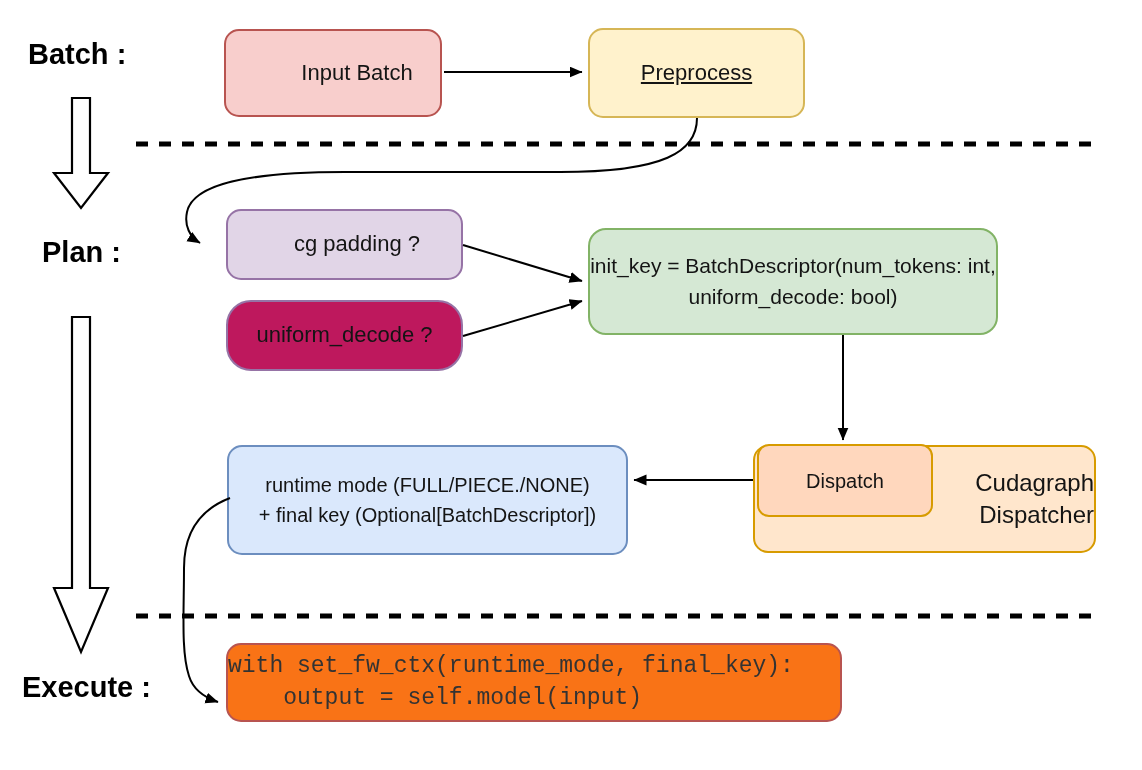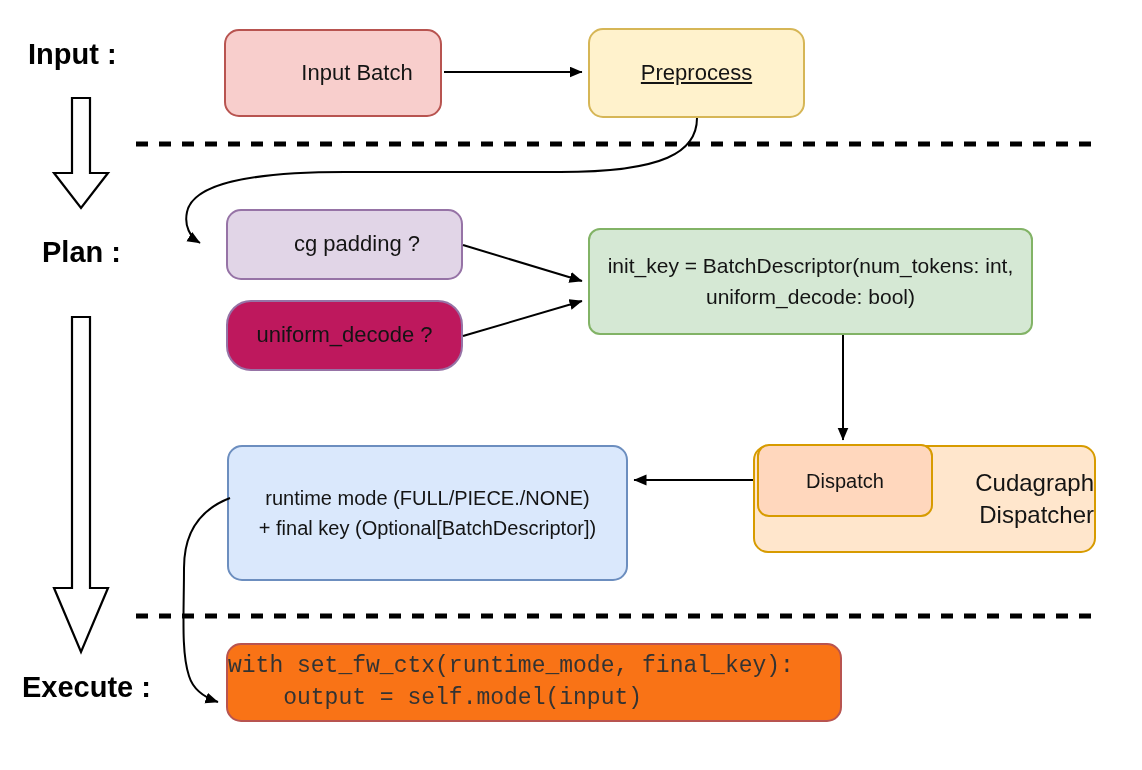--- a/index.html
+++ b/index.html
@@ -56,37 +56,37 @@
   }
   .node-cg-padding {
     left: 226px; top: 209px; width: 237px; height: 71px;
     background: #e1d5e7; border-color: #9673a6; padding-left: 25px;
   }
   .node-uniform-decode {
     left: 226px; top: 300px; width: 237px; height: 71px;
     background: #be185d; border-color: #9673a6; border-radius: 25px;
   }
   .node-init-key {
-    left: 588px; top: 228px; width: 445px; height: 107px;
+    left: 588px; top: 228px; width: 410px; height: 107px;
     background: #d5e8d4; border-color: #82b366;
-    font-size: 21px; border-radius: 12px; line-height: 1.45;
+    font-size: 21px; border-radius: 18px; line-height: 1.45;
   }
   .node-cudagraph {
     left: 753px; top: 445px; width: 343px; height: 108px;
     background: #ffe6cc; border-color: #d79b00;
     font-size: 24px; align-items: flex-end; 
     line-height: 1.35; z-index: 2;
   }
   .node-dispatch {
     left: 757px; top: 444px; width: 176px; height: 73px;
     background: #ffd7bd; border-color: #d79b00;
     font-size: 20px; border-radius: 12px; z-index: 3;
   }
   .node-runtime {
-    left: 227px; top: 445px; width: 401px; height: 136px;
+    left: 227px; top: 445px; width: 401px; height: 110px;
     background: #dae8fc; border-color: #6c8ebf;
     font-size: 20px; line-height: 1.5;
   }
   .node-code {
     left: 226px; top: 643px; width: 616px; height: 79px;
     background: #f97316; border-color: #b85450;
     font-family: "Liberation Mono", monospace;
     font-size: 23px; color: #333333;
     align-items: flex-start; padding-left: 0;
     line-height: 1.35;
@@ -118,21 +118,21 @@
     <line x1="463" y1="245" x2="582" y2="281" stroke="#000" stroke-width="2" marker-end="url(#arrow)"></line>
     <line x1="463" y1="336" x2="582" y2="301" stroke="#000" stroke-width="2" marker-end="url(#arrow)"></line>
 
     <line x1="843" y1="335" x2="843" y2="440" stroke="#000" stroke-width="2" marker-end="url(#arrow)"></line>
 
     <line x1="753" y1="480" x2="634" y2="480" stroke="#000" stroke-width="2" marker-end="url(#arrow)"></line>
 
     <path d="M 230 498 C 196 511 184 537 184 568 C 184 612 181 652 189 676 C 193 689 203 697 218 702" fill="none" stroke="#000" stroke-width="2" marker-end="url(#arrow)"></path>
   </svg>
 
-  <div class="stage-label stage-input">Input :</div>
+  <div class="stage-label stage-input">Batch :</div>
   <div class="stage-label stage-plan">Plan :</div>
   <div class="stage-label stage-execute">Execute :</div>
 
   <div class="node node-input-batch">
     <span>Input Batch</span>
   </div>
 
   <div class="node node-preprocess">
     <span>Preprocess</span>
   </div>

